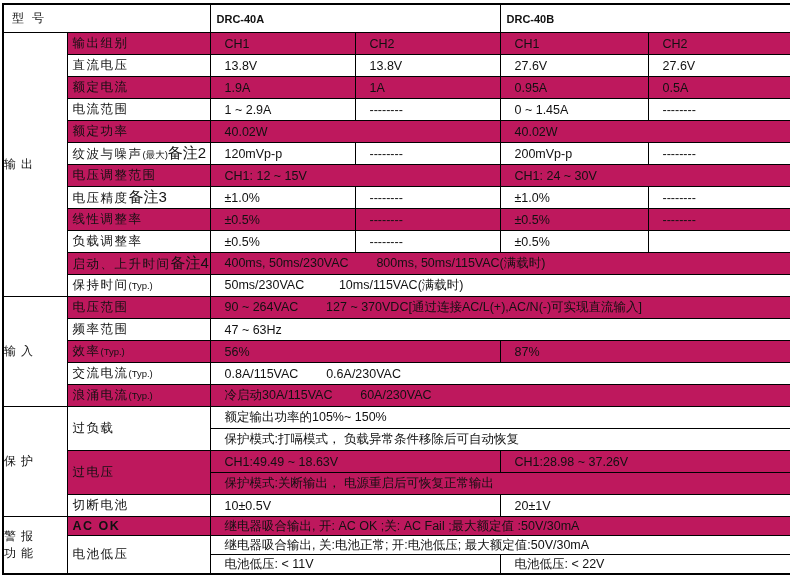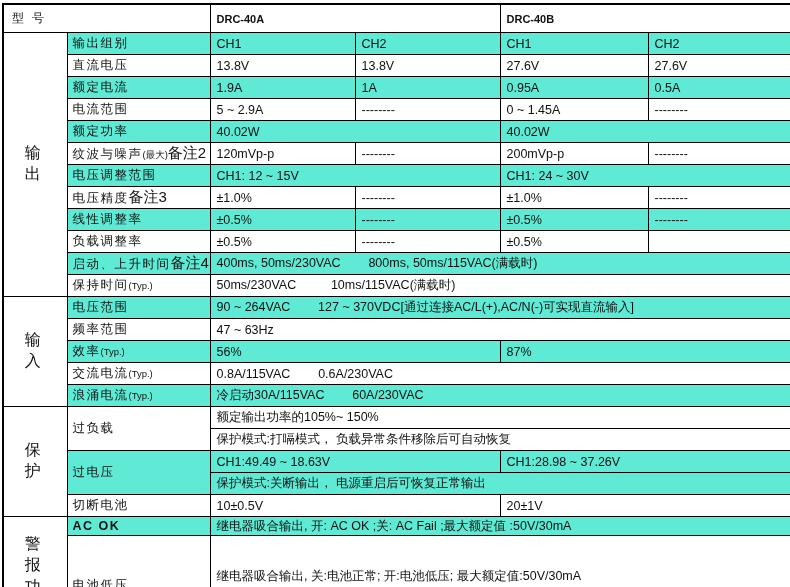--- a/index.html
+++ b/index.html
@@ -4,25 +4,25 @@
 <style>
   html,body{margin:0;padding:0;background:#fff;}
   body{font-family:"Liberation Sans","DejaVu Sans",sans-serif;color:#111;}
   .wrap{padding:3px 0 0 2px;}
   table{border-collapse:collapse;table-layout:fixed;width:788px;}
   td{border:1px solid #000;overflow:hidden;vertical-align:middle;background:#fff;}
   table{border:2px solid #000;}
   tr{height:22px;}
   tr.hd{height:28px;}
   tr.sm-row{height:18px;}
-  tr.shade td{background:#5eead4;}
-  td.gcell{background:#fff !important;text-align:center;font-size:16px;letter-spacing:5px;padding:16px;}
+  tr.shade td{background:#be185d;}
+  td.gcell{background:#fff !important;text-align:left;font-size:12px;letter-spacing:5px;padding:0;}
   td.gcell div{letter-spacing:5px;line-height:1.35;}
   td.plabel{padding:1px 2px 0 5px;font-size:12.5px;letter-spacing:1.5px;white-space:nowrap;}
-  td.val{padding:1px 2px 0 6px;font-size:12.5px;white-space:pre;position:relative;margin-left:19px;}
+  td.val{padding:1px 2px 0 14px;font-size:12.5px;white-space:pre;position:relative;margin-left:19px;}
   td.modelcell{font-weight:bold;font-size:11px;padding:1px 2px 0 6px;}
   td.modelhead{font-size:12px;letter-spacing:8px;padding:1px 2px 0 8px;}
   .sm{font-size:9.5px;letter-spacing:0;}
   .note{font-size:15px;letter-spacing:0;}
   .boldlabel{font-weight:bold;letter-spacing:0;}
   .dash-artifact{position:absolute;left:6px;bottom:-8px;font-size:12.5px;z-index:2;}
 </style>
 </head>
 <body>
 
@@ -64,21 +64,21 @@
   <tr class="shade">
     <td class="plabel">额定电流</td>
     <td class="val">1.9A</td>
     <td class="val">1A</td>
     <td class="val">0.95A</td>
     <td class="val">0.5A</td>
   </tr>
 
   <tr>
     <td class="plabel">电流范围</td>
-    <td class="val">5 ~ 2.9A</td>
+    <td class="val">1 ~ 2.9A</td>
     <td class="val">--------</td>
     <td class="val">0 ~ 1.45A</td>
     <td class="val">--------</td>
   </tr>
 
   <tr class="shade">
     <td class="plabel">额定功率</td>
     <td colspan="2" class="val">40.02W</td>
     <td colspan="2" class="val">40.02W</td>
   </tr>

